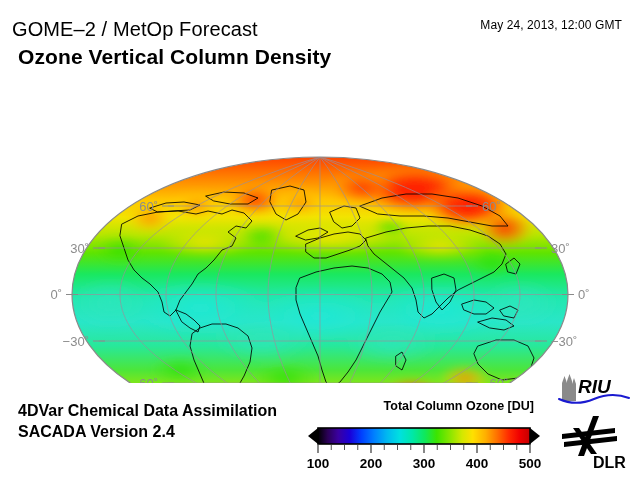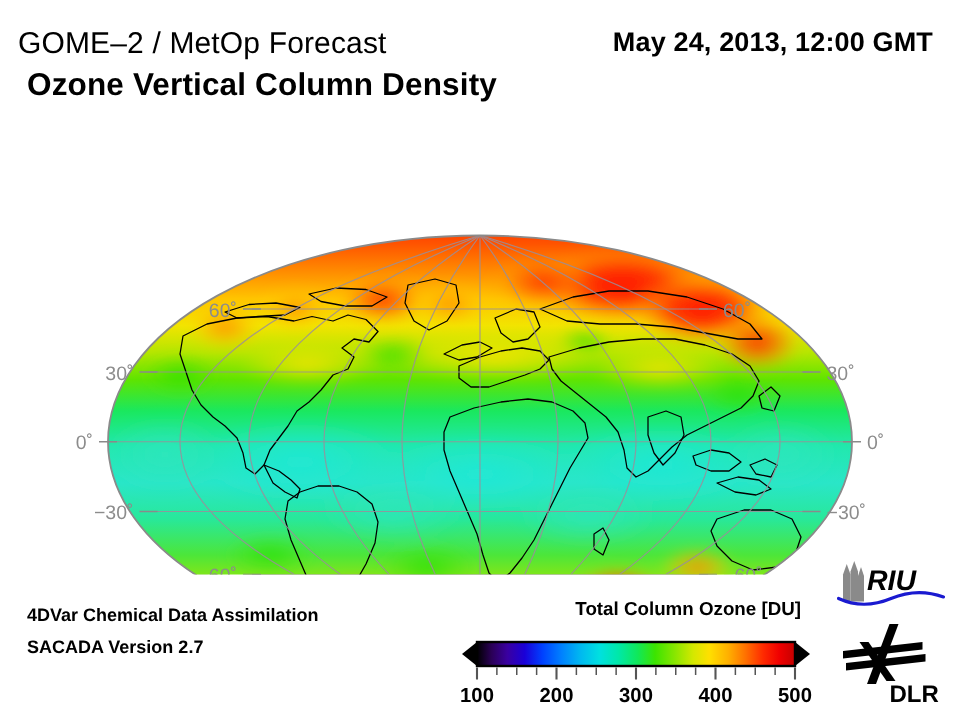--- a/index.html
+++ b/index.html
@@ -32,22 +32,22 @@
     top: 45px;
     font-size: 21px;
     font-weight: bold;
     letter-spacing: 0.1px;
     white-space: nowrap;
   }
   #header-datetime {
     position: absolute;
     right: 18px;
     top: 18px;
-    font-size: 18px;
-    font-weight: bold;
+    font-size: 12px;
+    font-weight: normal;
     letter-spacing: 0.1px;
     white-space: nowrap;
     text-align: right;
   }
 
   
   #map-panel {
     position: absolute;
     left: 0;
     top: 78px;
@@ -57,21 +57,21 @@
   }
   #map-svg {
     display: block;
   }
 
   
   #footer-credits {
     position: absolute;
     left: 18px;
     top: 400px;
-    font-size: 12px;
+    font-size: 16px;
     font-weight: bold;
     line-height: 21px;
   }
   #footer-credits div { white-space: nowrap; }
 
   
   #colorbar-block {
     position: absolute;
     left: 306px;
     top: 399px;
@@ -328,21 +328,21 @@
     <text x="551" y="175" text-anchor="start">30˚</text>
     <text x="578" y="221" text-anchor="start">0˚</text>
     <text x="551" y="268" text-anchor="start">−30˚</text>
     <text x="482" y="310" text-anchor="start">−60˚</text>
   </g>
 </svg>
 </div>
 
 <div id="footer-credits">
   <div>4DVar Chemical Data Assimilation</div>
-  <div>SACADA Version 2.7</div>
+  <div>SACADA Version 2.4</div>
 </div>
 
 <div id="colorbar-block">
   <div id="colorbar-title">Total Column Ozone [DU]</div>
 
   <svg id="colorbar-svg" width="236" height="58" viewBox="0 0 236 58">
     <defs>
       <linearGradient id="ozone-ramp" x1="0" y1="0" x2="1" y2="0">
         <stop offset="0.000" stop-color="#000000"></stop>
         <stop offset="0.045" stop-color="#2a0055"></stop>

